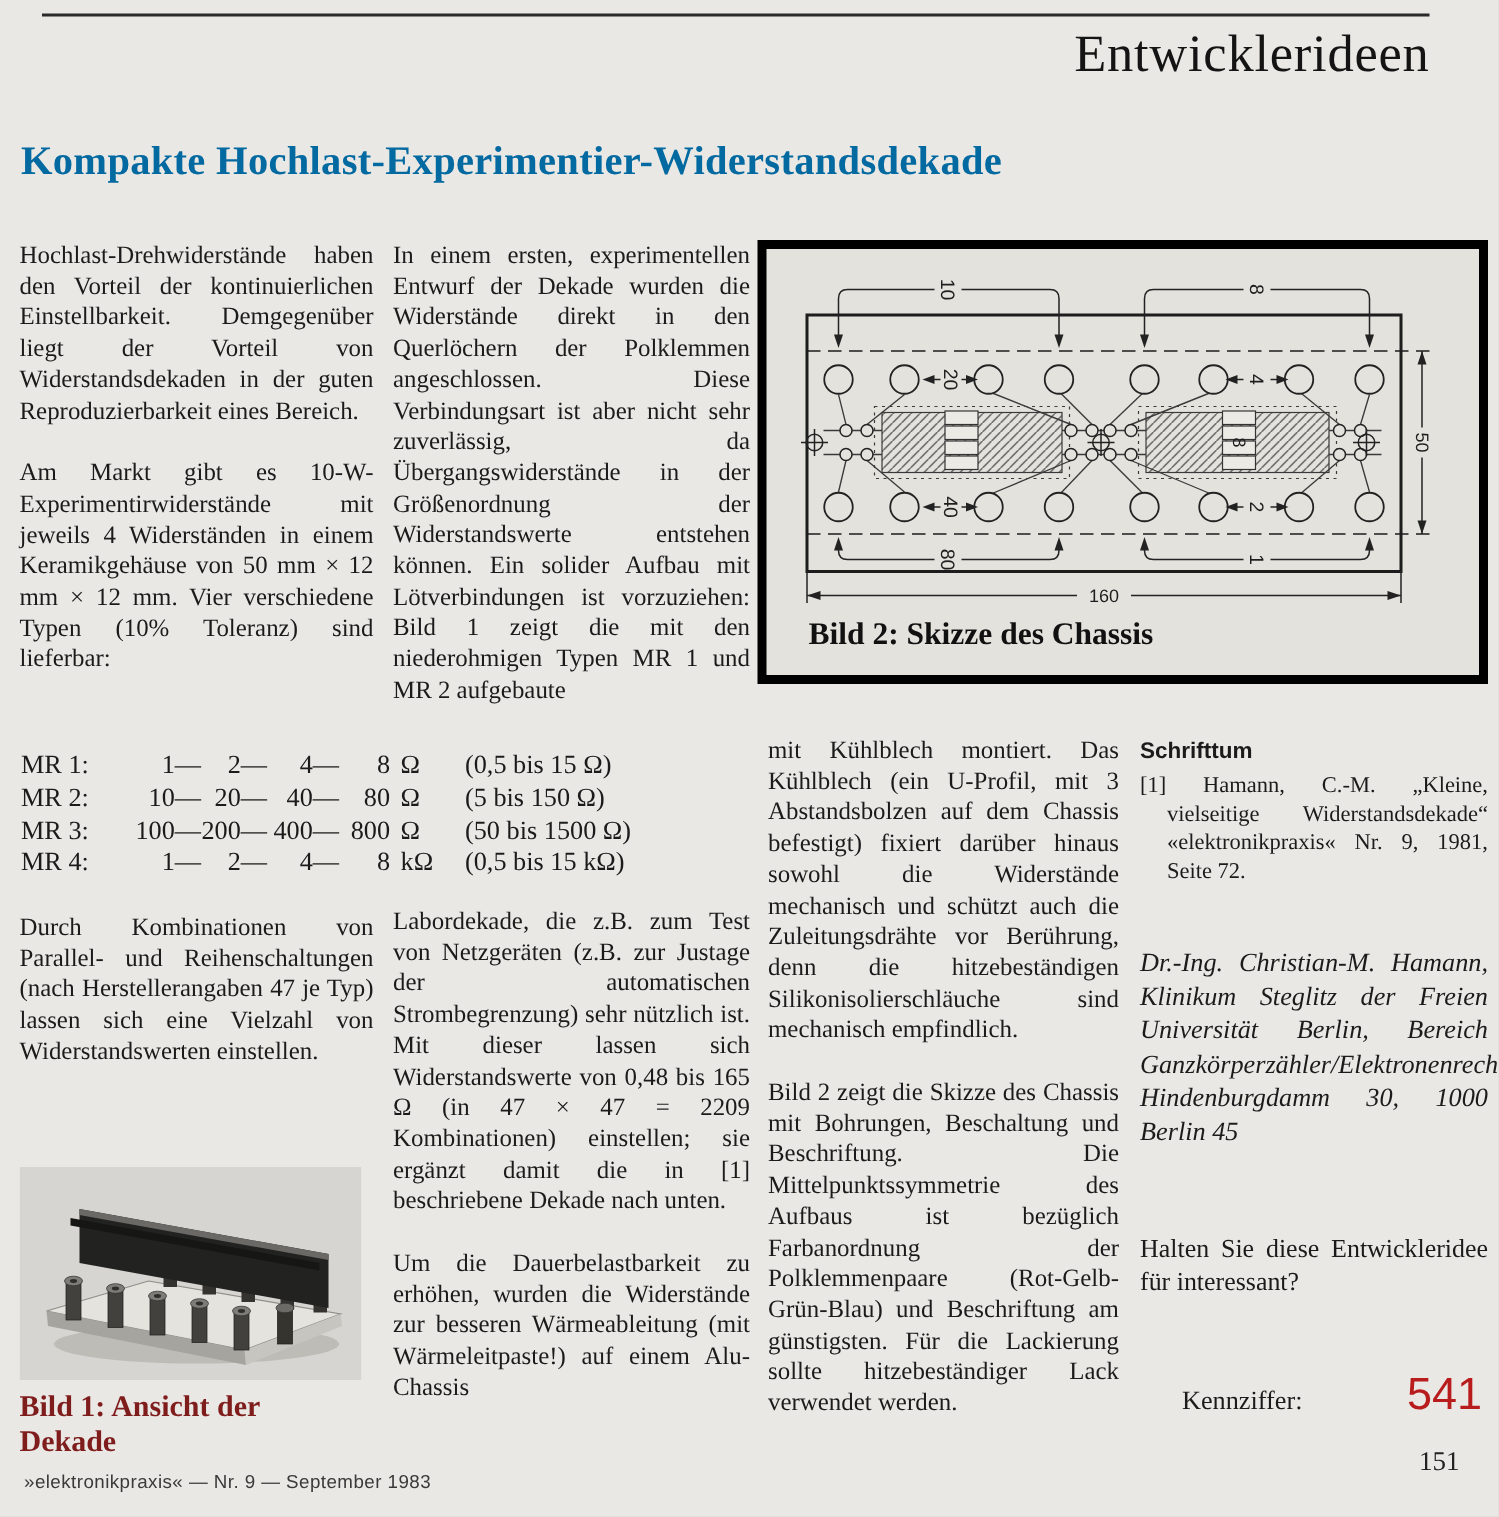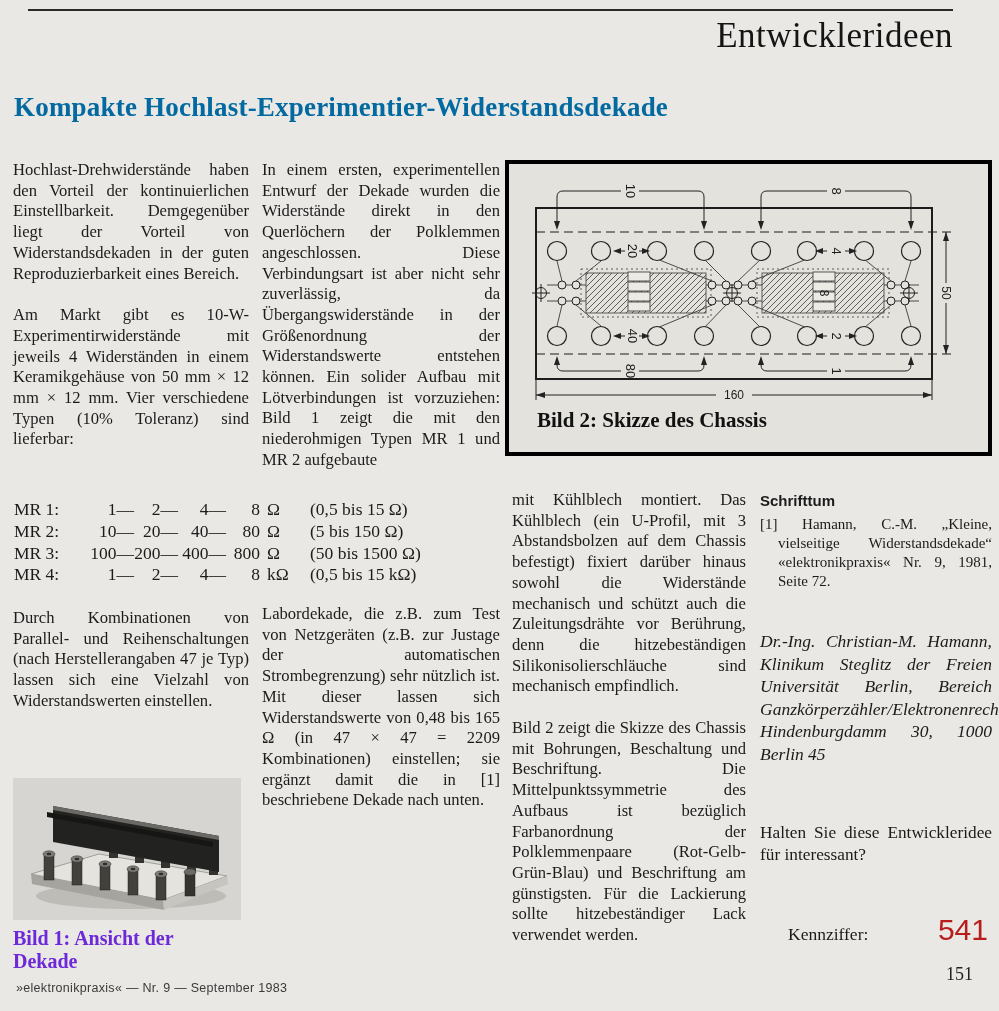--- a/index.html
+++ b/index.html
@@ -38,32 +38,32 @@
   
   .mr-table{position:absolute;left:14px;top:499px;width:484px;font-size:17.5px;line-height:21.8px;}
   .mr-row{display:grid;grid-template-columns:62px 58px 44px 48px 34px 38px auto;}
   .mr-v{text-align:right;}
   .mr-u{padding-left:7px;}
   .mr-r{padding-left:12px;}
 
   
   .fig2{
     position:absolute;left:505px;top:160px;width:487px;height:296px;
-    background:#e3e2dd;border:4px solid #000000;box-sizing:border-box;
+    background:#e3e2dd;border:6px solid #000000;box-sizing:border-box;
   }
   .fig2 svg{position:absolute;left:0;top:2px;}
   .fig2-caption{
     position:absolute;left:28px;top:244px;
     font-size:21px;font-weight:bold;color:#111;
   }
 
   
   .fig1{position:absolute;left:13px;top:778px;width:228px;}
   .photo{width:228px;height:142px;display:block;}
-  .fig1-caption{margin-top:7px;font-size:20px;font-weight:bold;color:#6d28d9;}
+  .fig1-caption{margin-top:7px;font-size:20px;font-weight:bold;color:#7f1d1d;}
 
   
   .schrifttum-h{font-family:"Liberation Sans", sans-serif;font-size:15px;font-weight:bold;margin:0 0 6px 0;}
   .reference{font-size:15px;line-height:19px;padding-left:18px;text-indent:-18px;text-align:justify;margin:0;}
   .author{margin-top:39px;font-size:17.5px;line-height:22.6px;font-style:italic;text-align:justify;}
   .question{margin-top:56px;font-size:17.3px;line-height:22px;text-align:justify;}
   .kennziffer{position:absolute;left:760px;top:913px;width:200px;display:flex;justify-content:space-between;align-items:baseline;margin-left:28px;}
   .kz-label{font-size:17.5px;}
   .kz-value{font-family:"Liberation Sans", sans-serif;font-size:30px;color:#b91c1c;}
 
@@ -300,20 +300,21 @@
       <span class="mr-r">(0,5 bis 15 kΩ)</span>
     </div>
   </div>
 
   <div class="body-col col1-bot">
     <p>Durch Kombinationen von Parallel- und Reihenschaltungen (nach Herstellerangaben 47 je Typ) lassen sich eine Vielzahl von Widerstandswerten einstellen.</p>
   </div>
 
   <div class="body-col col2-bot">
     <p>Labordekade, die z.B. zum Test von Netzgeräten (z.B. zur Justage der automatischen Strombegrenzung) sehr nützlich ist. Mit dieser lassen sich Widerstandswerte von 0,48 bis 165 Ω (in 47 × 47 = 2209 Kombinationen) einstellen; sie ergänzt damit die in [1] beschriebene Dekade nach unten.</p>
+    <p>Um die Dauerbelastbarkeit zu erhöhen, wurden die Widerstände zur besseren Wärmeableitung (mit Wärmeleitpaste!) auf einem Alu-Chassis</p>
   </div>
 
   <div class="body-col col3">
     <p>mit Kühlblech montiert. Das Kühlblech (ein U-Profil, mit 3 Abstandsbolzen auf dem Chassis befestigt) fixiert darüber hinaus sowohl die Widerstände mechanisch und schützt auch die Zuleitungsdrähte vor Berührung, denn die hitzebeständigen Silikonisolierschläuche sind mechanisch empfindlich.</p>
     <p>Bild 2 zeigt die Skizze des Chassis mit Bohrungen, Beschaltung und Beschriftung. Die Mittelpunktssymmetrie des Aufbaus ist bezüglich Farbanordnung der Polklemmenpaare (Rot-Gelb-Grün-Blau) und Beschriftung am günstigsten. Für die Lackierung sollte hitzebeständiger Lack verwendet werden.</p>
   </div>
 
   <div class="col4">
     <p class="schrifttum-h">Schrifttum</p>
     <p class="reference">[1] Hamann, C.-M. „Kleine, vielseitige Widerstandsdekade“ «elektronikpraxis« Nr. 9, 1981, Seite 72.</p>

